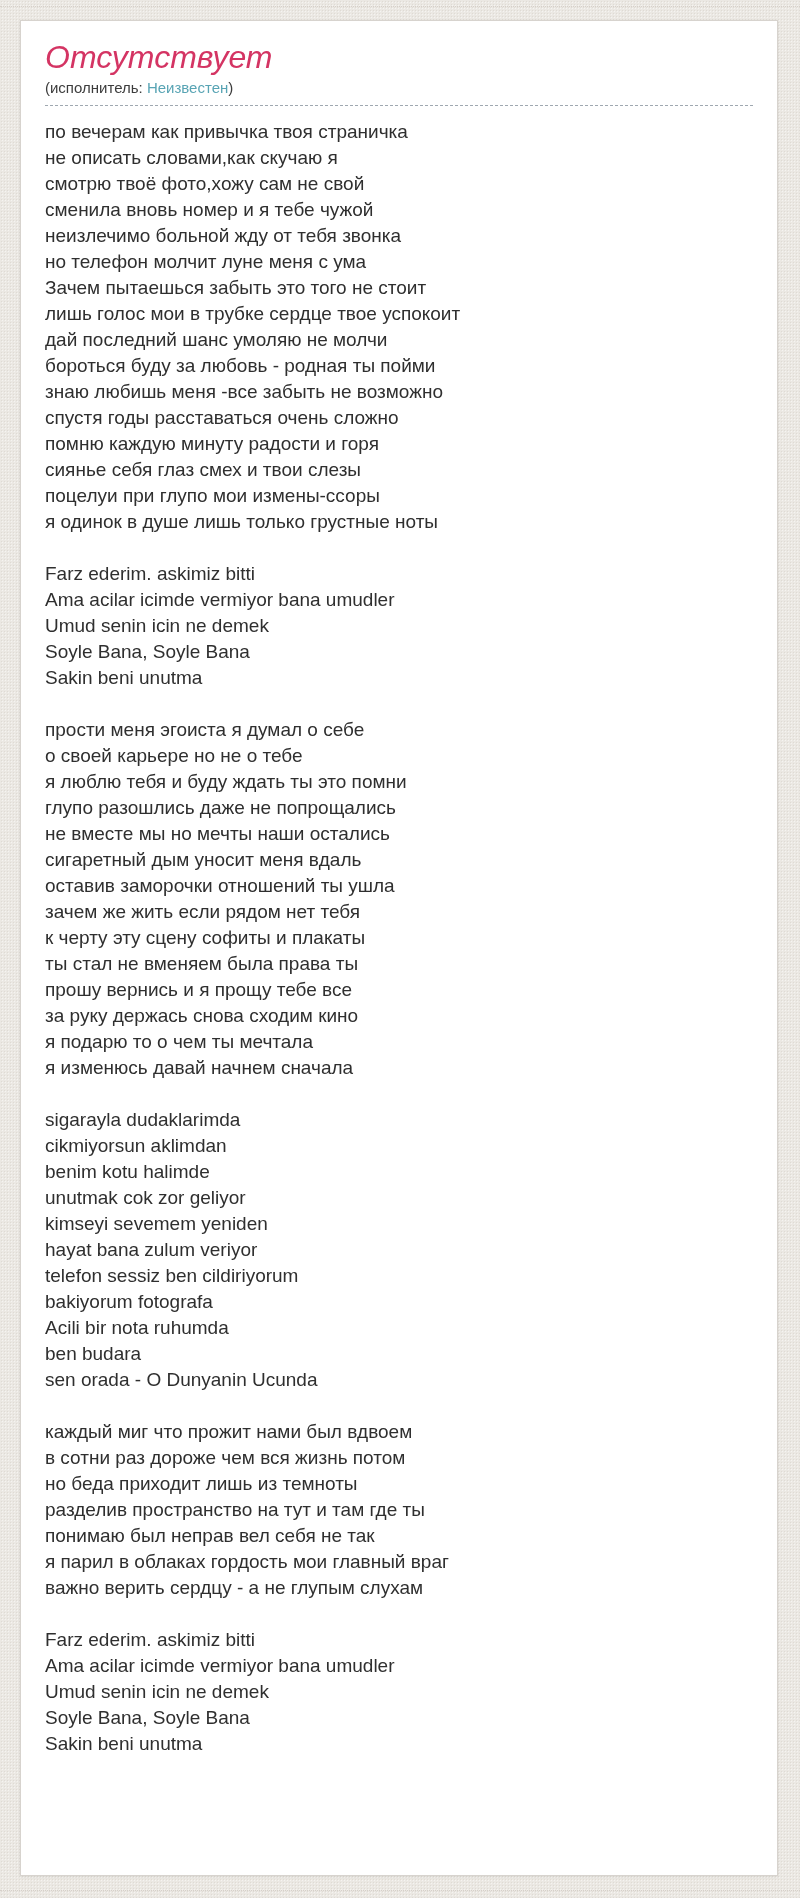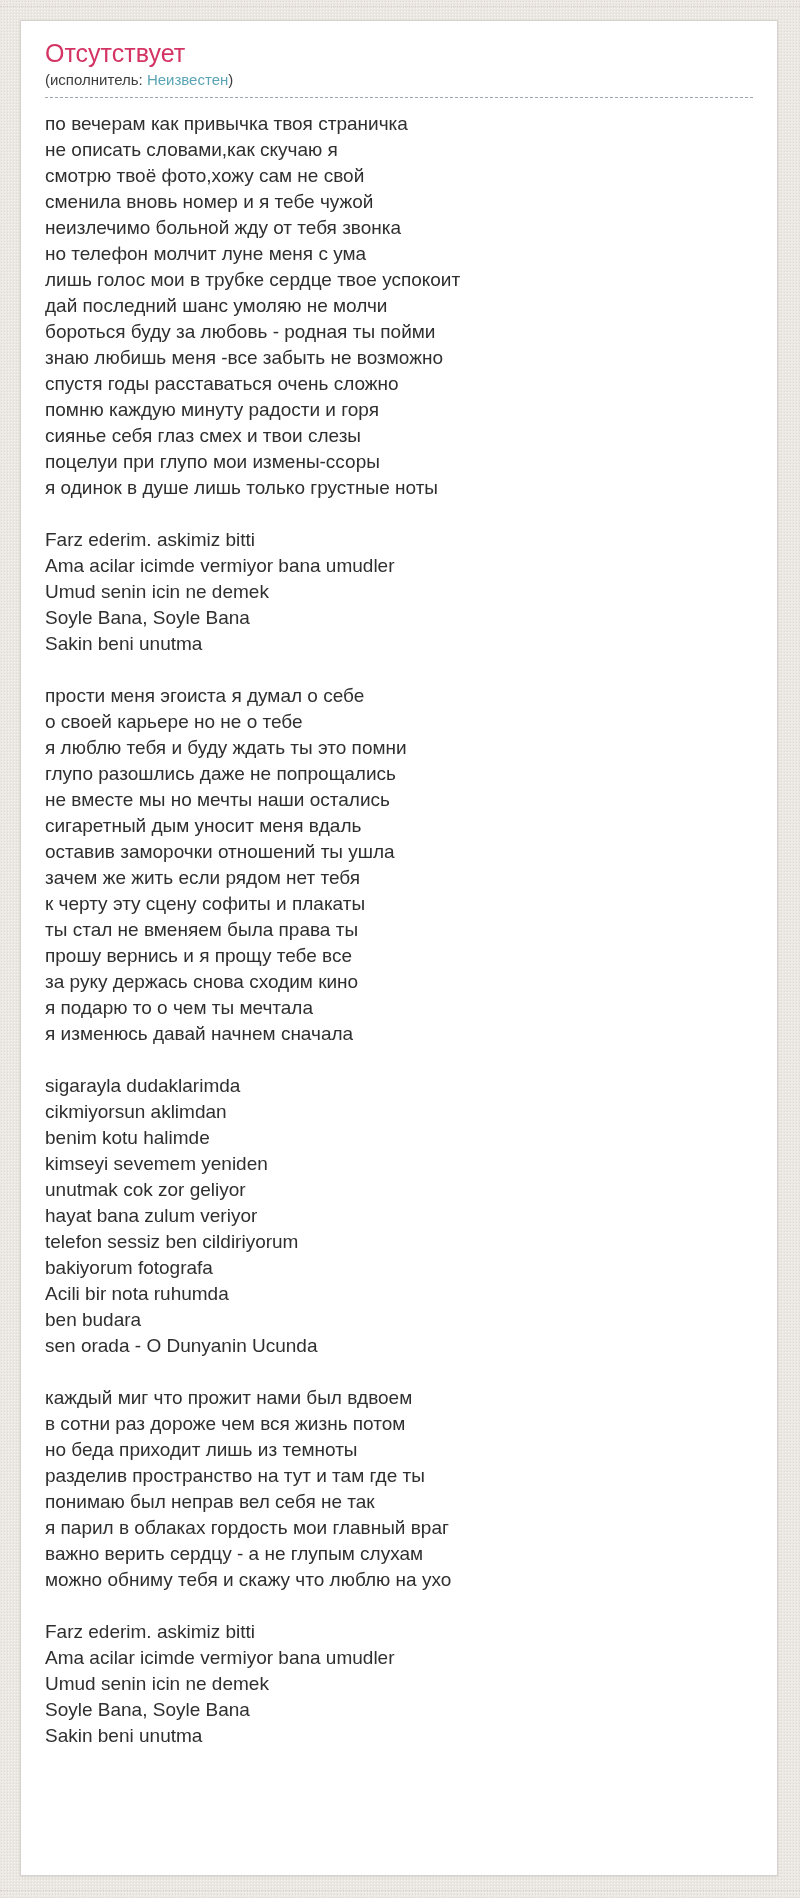--- a/index.html
+++ b/index.html
@@ -46,24 +46,25 @@
     border: 1px solid #d7d3ce;
     box-shadow: 0 1px 3px rgba(0,0,0,0.07);
     padding: 18px 24px 24px 24px;
   }
 
   .song-header {
     border-bottom: 1px dashed var(--separator);
     padding-bottom: 9px;
   }
   .song-title {
-    font-size: 25px;
+    font-size: 32px;
     font-weight: normal;
     color: var(--title-color);
     line-height: 1.15;
+    font-style: italic;
   }
   .artist-line {
     margin-top: 3px;
     font-size: 15px;
     color: #3c3c3c;
   }
   .artist-link {
     color: var(--artist-link);
     text-decoration: none;
     cursor: pointer;
@@ -90,20 +91,21 @@
   </div>
 
   <div class="lyrics" id="lyrics">
       <div class="stanza">
         <div class="lyric-line">по вечерам как привычка твоя страничка</div>
         <div class="lyric-line">не описать словами,как скучаю я</div>
         <div class="lyric-line">смотрю твоё фото,хожу сам не свой</div>
         <div class="lyric-line">сменила вновь номер и я тебе чужой</div>
         <div class="lyric-line">неизлечимо больной жду от тебя звонка</div>
         <div class="lyric-line">но телефон молчит луне меня с ума</div>
+        <div class="lyric-line">Зачем пытаешься забыть это того не стоит</div>
         <div class="lyric-line">лишь голос мои в трубке сердце твое успокоит</div>
         <div class="lyric-line">дай последний шанс умоляю не молчи</div>
         <div class="lyric-line">бороться буду за любовь - родная ты пойми</div>
         <div class="lyric-line">знаю любишь меня -все забыть не возможно</div>
         <div class="lyric-line">спустя годы расставаться очень сложно</div>
         <div class="lyric-line">помню каждую минуту радости и горя</div>
         <div class="lyric-line">сиянье себя глаз смех и твои слезы</div>
         <div class="lyric-line">поцелуи при глупо мои измены-ссоры</div>
         <div class="lyric-line">я одинок в душе лишь только грустные ноты</div>
       </div>
@@ -127,38 +129,37 @@
         <div class="lyric-line">ты стал не вменяем была права ты</div>
         <div class="lyric-line">прошу вернись и я прощу тебе все</div>
         <div class="lyric-line">за руку держась снова сходим кино</div>
         <div class="lyric-line">я подарю то о чем ты мечтала</div>
         <div class="lyric-line">я изменюсь давай начнем сначала</div>
       </div>
       <div class="stanza">
         <div class="lyric-line">sigarayla dudaklarimda</div>
         <div class="lyric-line">cikmiyorsun aklimdan</div>
         <div class="lyric-line">benim kotu halimde</div>
+        <div class="lyric-line">unutmak cok zor geliyor</div>
         <div class="lyric-line">kimseyi sevemem yeniden</div>
-        <div class="lyric-line">unutmak cok zor geliyor</div>
         <div class="lyric-line">hayat bana zulum veriyor</div>
         <div class="lyric-line">telefon sessiz ben cildiriyorum</div>
         <div class="lyric-line">bakiyorum fotografa</div>
         <div class="lyric-line">Acili bir nota ruhumda</div>
         <div class="lyric-line">ben budara</div>
         <div class="lyric-line">sen orada - O Dunyanin Ucunda</div>
       </div>
       <div class="stanza">
         <div class="lyric-line">каждый миг что прожит нами был вдвоем</div>
         <div class="lyric-line">в сотни раз дороже чем вся жизнь потом</div>
         <div class="lyric-line">но беда приходит лишь из темноты</div>
         <div class="lyric-line">разделив пространство на тут и там где ты</div>
         <div class="lyric-line">понимаю был неправ вел себя не так</div>
         <div class="lyric-line">я парил в облаках гордость мои главный враг</div>
         <div class="lyric-line">важно верить сердцу - а не глупым слухам</div>
-        <div class="lyric-line">можно обниму тебя и скажу что люблю на ухо</div>
       </div>
       <div class="stanza">
         <div class="lyric-line">Farz ederim. askimiz bitti</div>
         <div class="lyric-line">Ama acilar icimde vermiyor bana umudler</div>
         <div class="lyric-line">Umud senin icin ne demek</div>
         <div class="lyric-line">Soyle Bana, Soyle Bana</div>
         <div class="lyric-line">Sakin beni unutma</div>
       </div>
     </div>
 </div>

